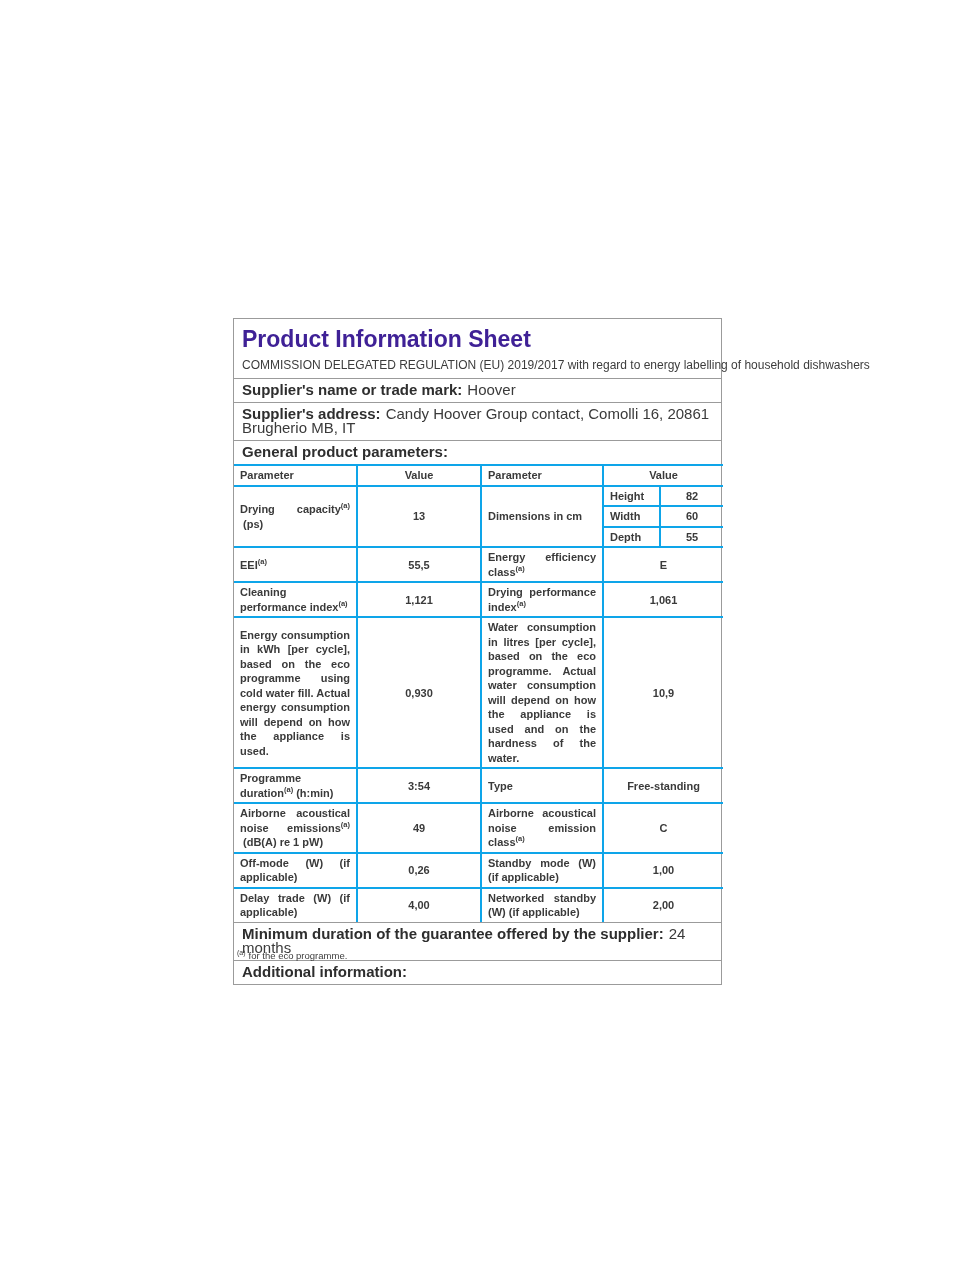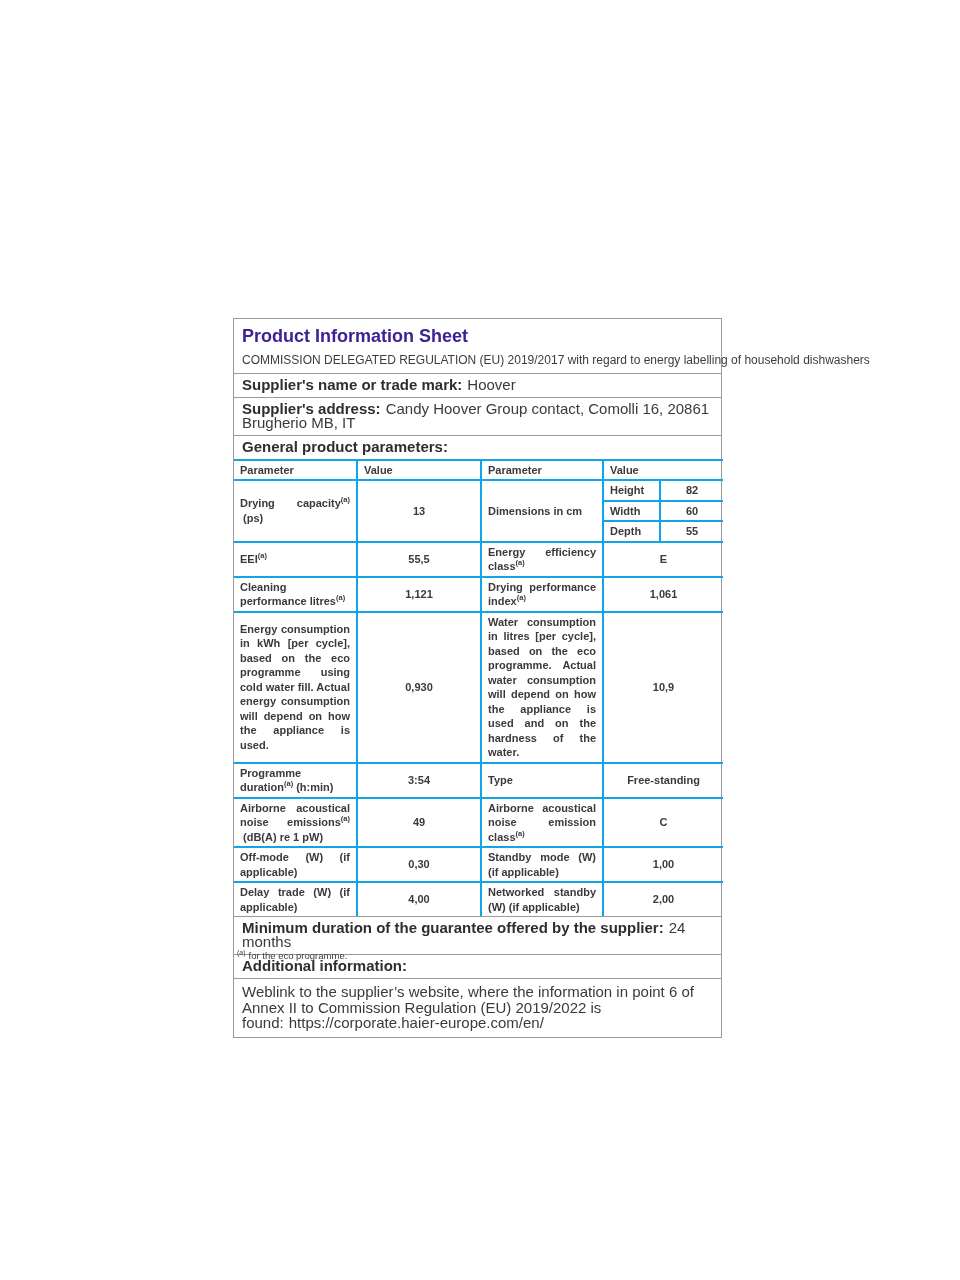--- a/index.html
+++ b/index.html
@@ -16,21 +16,21 @@
     left: 233px;
     top: 318px;
     width: 489px;
     box-sizing: border-box;
     border: 1px solid #9b9b9b;
     background: #ffffff;
   }
   .title-block { padding: 7px 8px 6px 8px; }
   .doc-title {
     margin: 0;
-    font-size: 18px;
+    font-size: 23px;
     font-weight: bold;
     line-height: 1.15;
     color: #3f2196;
   }
   .doc-subtitle {
     margin-top: 6px;
     font-size: 12px;
     color: #3c3c3c;
     white-space: nowrap;
   }
@@ -53,21 +53,21 @@
     border: 2px solid #0ea5e9;
     font-size: 11px;
     font-weight: bold;
     padding: 2px 6px;
     vertical-align: middle;
     line-height: 14.5px;
     color: #3a3a3a;
     overflow: hidden;
   }
   th.th-l { text-align: left; height: 14px; }
-  th.th-c { text-align: left; height: 14px; }
+  th.th-c { text-align: center; height: 14px; }
   td.lbl { text-align: justify; }
   td.val { text-align: center; }
   td.dim-name { padding-left: 10px; }
   tr.r-sub td { height: 12px; margin-left: 32px; }
   tr.r2 td { height: 27px; }
   tr.r3 td { height: 26px; }
   tr.r5 td { height: 21px; }
   tr.r6 td { height: 43px; }
   tr.r7 td { height: 26px; }
   tr.r8 td { height: 26px; }
@@ -144,21 +144,21 @@
     </tr>
 
     <tr class="r2">
       <td class="lbl"><span>EEI</span><sup class="fn">(a)</sup></td>
       <td class="val">55,5</td>
       <td class="lbl"><span>Energy efficiency class</span><sup class="fn">(a)</sup></td>
       <td class="val" colspan="2">E</td>
     </tr>
 
     <tr class="r3">
-      <td class="lbl"><span>Cleaning performance litres</span><sup class="fn">(a)</sup></td>
+      <td class="lbl"><span>Cleaning performance index</span><sup class="fn">(a)</sup></td>
       <td class="val">1,121</td>
       <td class="lbl"><span>Drying performance index</span><sup class="fn">(a)</sup></td>
       <td class="val" colspan="2">1,061</td>
     </tr>
 
     <tr class="r4">
       <td class="lbl">Energy consumption in kWh [per cycle], based on the eco programme using cold water fill. Actual energy consumption will depend on how the appliance is used.</td>
       <td class="val">0,930</td>
       <td class="lbl">Water consumption in litres [per cycle], based on the eco programme. Actual water consumption will depend on how the appliance is used and on the hardness of the water.</td>
       <td class="val" colspan="2">10,9</td>
@@ -173,21 +173,21 @@
 
     <tr class="r6">
       <td class="lbl"><span>Airborne acoustical noise emissions</span><sup class="fn">(a)</sup><span class="sfx">(dB(A) re 1 pW)</span></td>
       <td class="val">49</td>
       <td class="lbl"><span>Airborne acoustical noise emission class</span><sup class="fn">(a)</sup></td>
       <td class="val" colspan="2">C</td>
     </tr>
 
     <tr class="r7">
       <td class="lbl">Off-mode (W) (if applicable)</td>
-      <td class="val">0,30</td>
+      <td class="val">0,26</td>
       <td class="lbl">Standby mode (W) (if applicable)</td>
       <td class="val" colspan="2">1,00</td>
     </tr>
 
     <tr class="r8">
       <td class="lbl">Delay trade (W) (if applicable)</td>
       <td class="val">4,00</td>
       <td class="lbl">Networked standby (W) (if applicable)</td>
       <td class="val" colspan="2">2,00</td>
     </tr>
@@ -195,21 +195,18 @@
     </table>
 
   <div class="info-row">
     <span class="lab">Minimum duration of the guarantee offered by the supplier:</span><span class="value">24 months</span>
   </div>
 
   <div class="info-row">
     <span class="lab">Additional information:</span>
   </div>
 
-  <div class="info-row weblink-row">
-    <span>Weblink to the supplier’s website, where the information in point 6 of Annex II to Commission Regulation (EU) 2019/2022 is found:</span><a class="url" href="#">https://corporate.haier-europe.com/en/</a>
-  </div>
 
 </div>
 
 <div class="footnote">
   <span class="marker">(a)</span><span>for the eco programme.</span>
 </div>
 
 </body></html>

